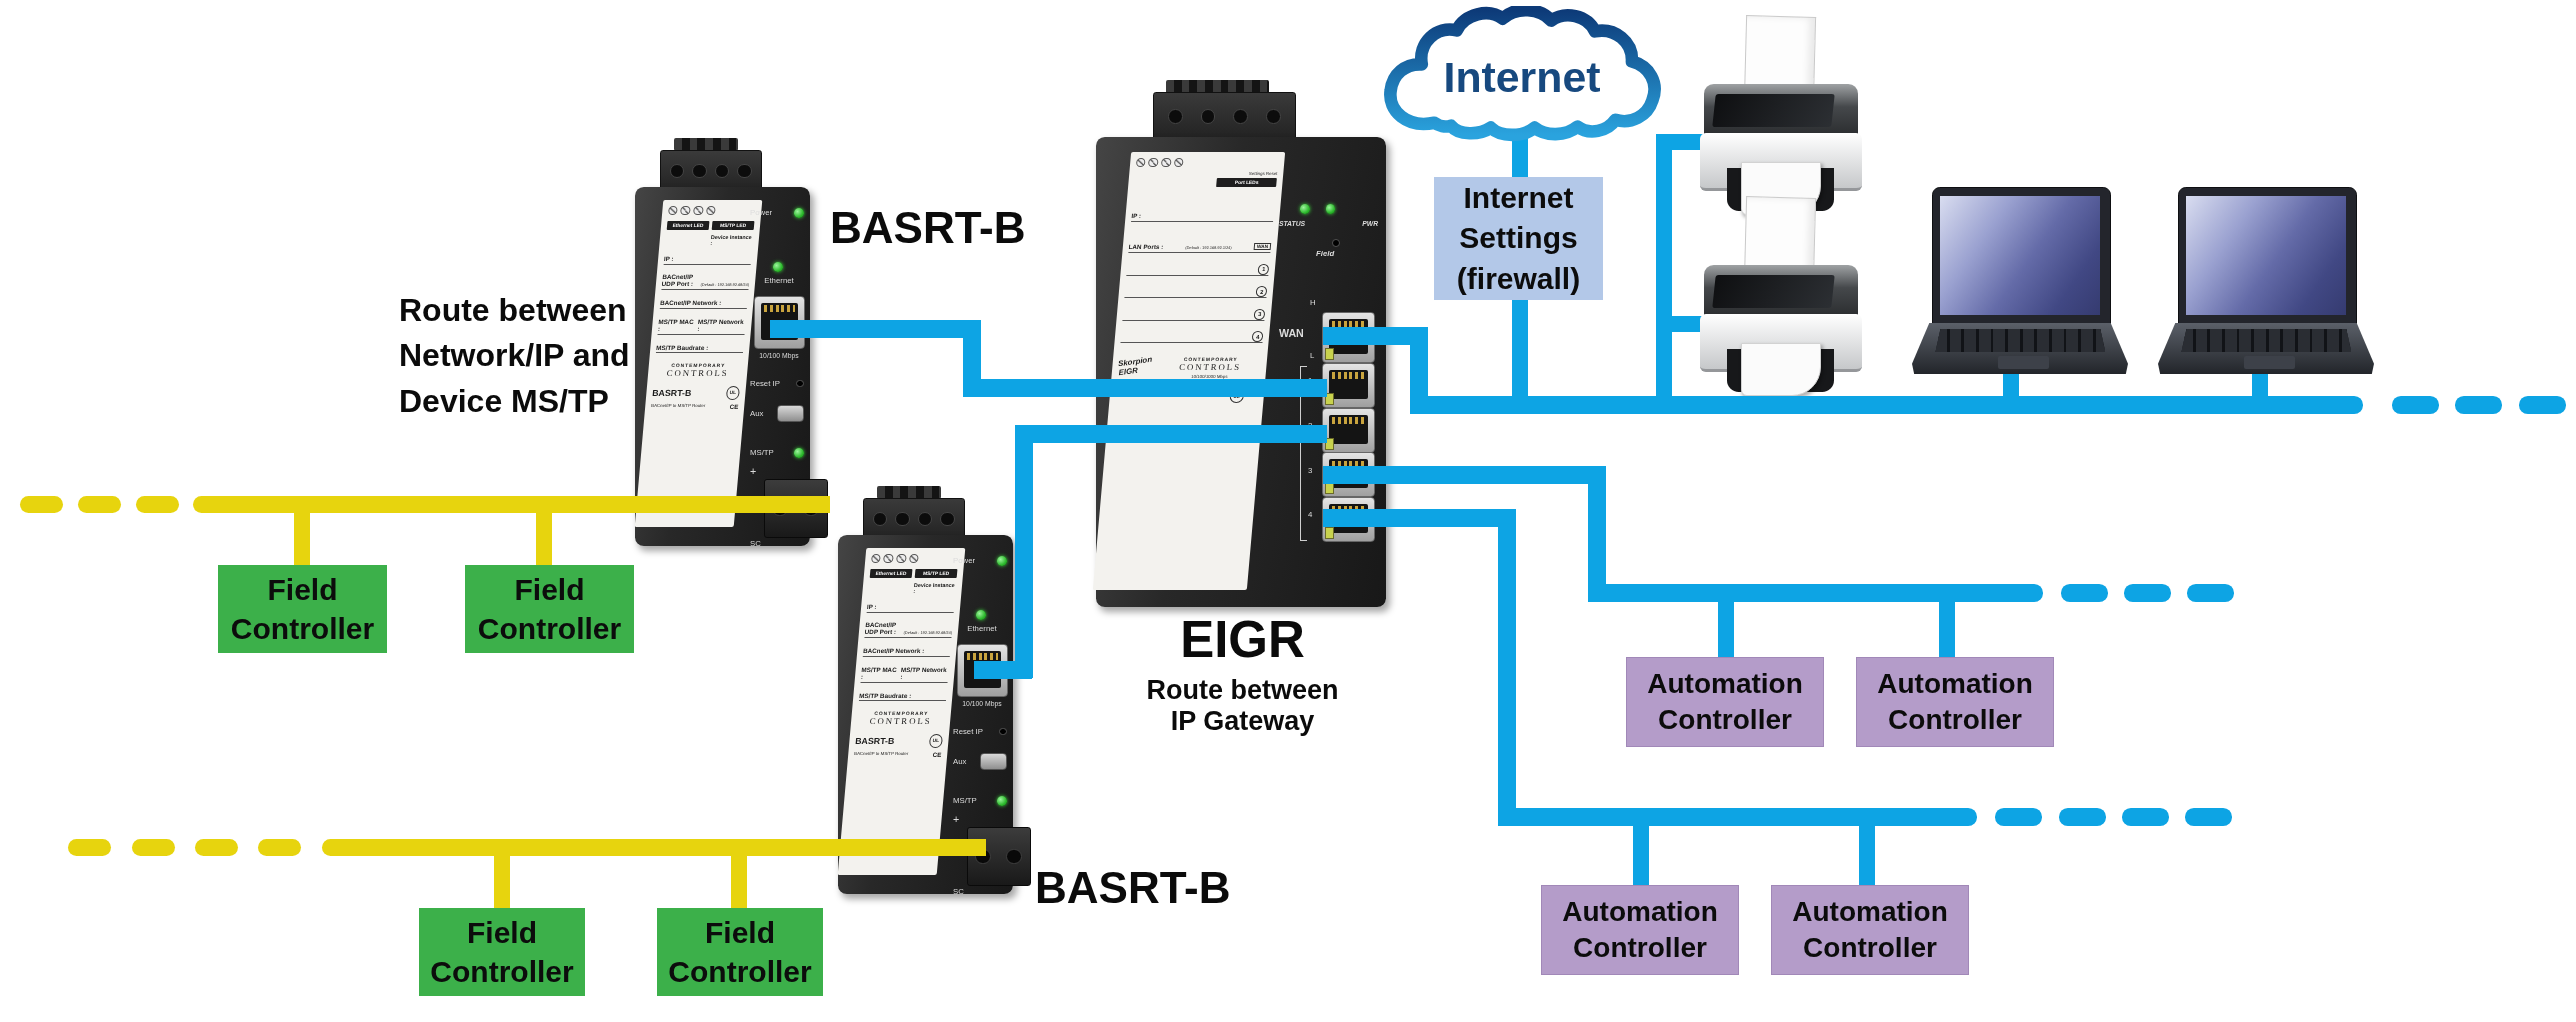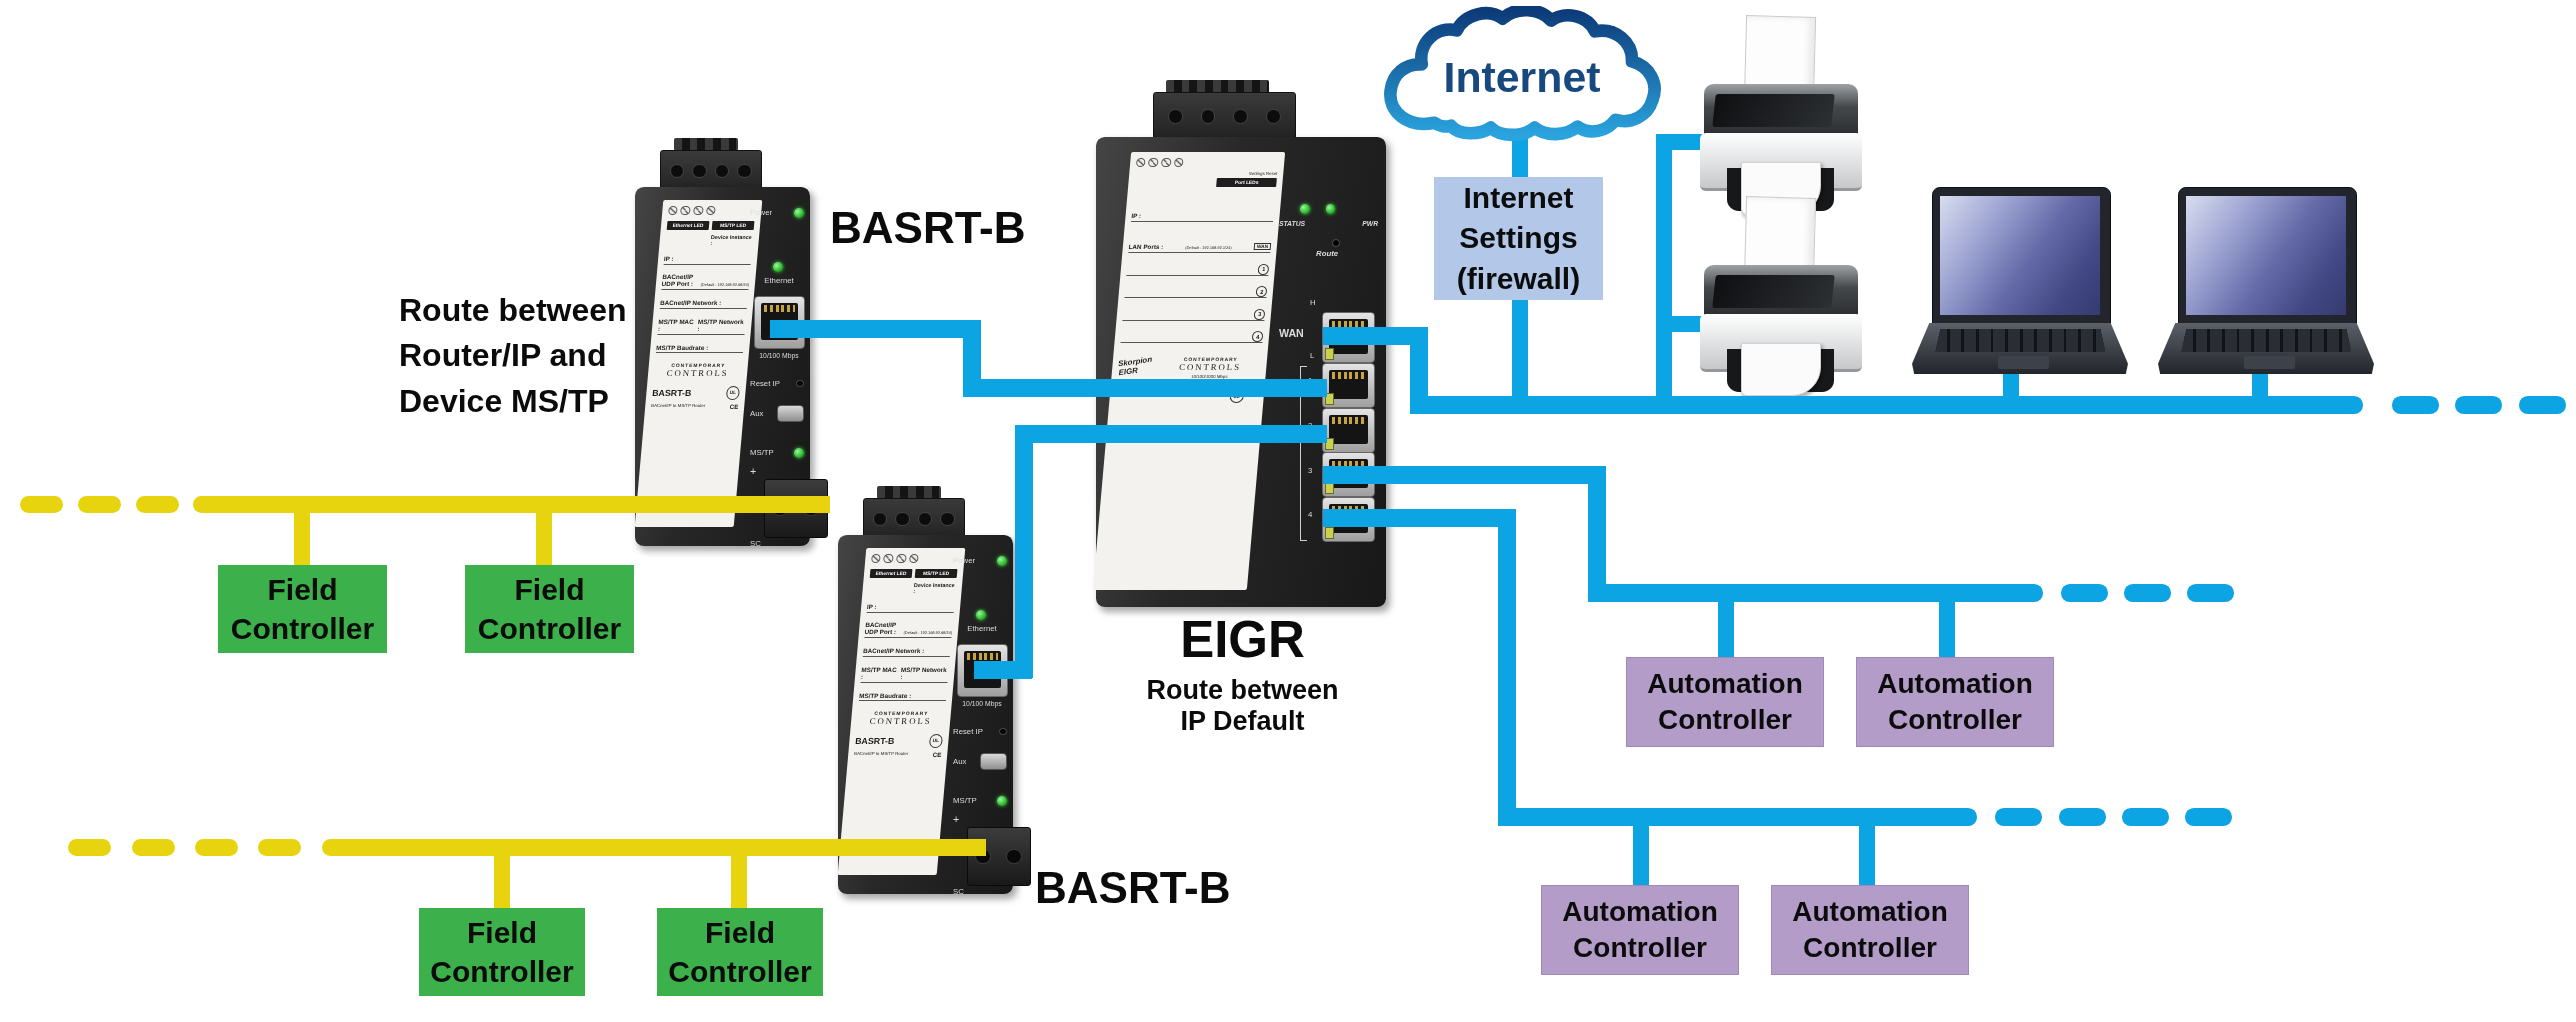--- a/index.html
+++ b/index.html
@@ -213,27 +213,27 @@
     <span style="width:166px">Automation Controller</span>
     </div>
   <div class="node ac" style="left:1771px;top:885px;width:196px;height:88px">
     <span style="width:166px">Automation Controller</span>
     </div>
 
   <div class="cap" style="left:830px;top:203px;font-size:44px">BASRT-B</div>
   <div class="cap" style="left:1035px;top:863px;font-size:44px">BASRT-B</div>
   <div class="cap" style="left:399px;top:288px;font-size:32px;line-height:1.42">
     <span>Route between</span>
-    <span>Router/IP and</span>
+    <span>Network/IP and</span>
     <span>Device MS/TP</span>
   </div>
   <div class="cap" style="left:1116px;top:610px;width:253px;text-align:center">
     <span style="font-size:51px">EIGR</span>
     <span style="font-size:27px;margin-top:5.8px">Route between</span>
-    <span style="font-size:27px">IP Default</span>
+    <span style="font-size:27px">IP Gateway</span>
   </div>
 
   <div class="dev" style="left:635px;top:136px;width:195px;height:419px">
     <div class="tpins" style="left:39px;top:1.9px;width:64px;height:13.6px"></div>
     <div class="tblock" style="left:25px;top:13.6px;width:90px;height:41px">
       <span class="tscrew"></span>
         <span class="tscrew"></span>
         <span class="tscrew"></span>
         <span class="tscrew"></span>
     </div>
@@ -453,21 +453,21 @@
     <div class="dfront" style="left:181px;top:64px;width:103px;height:458px">
       <div style="position:absolute;top:60px;left:23.4px;display:flex;gap:15.6px">
         <span class="led"></span>
         <span class="led"></span>
       </div>
       <div style="position:absolute;top:76px;left:1.9px;right:1.9px;display:flex;justify-content:space-between;font-size:6.8px;font-style:italic;font-weight:700">
         <span>STATUS</span>
         <span>PWR</span>
       </div>
       <div style="position:absolute;top:95px;left:55px" class="hole"></div>
-      <div style="position:absolute;top:105px;left:39px;font-size:7.8px;font-style:italic;font-weight:700">Route</div>
+      <div style="position:absolute;top:105px;left:39px;font-size:7.8px;font-style:italic;font-weight:700">Field</div>
       <div style="position:absolute;top:154px;left:33px;font-size:7.8px">H</div>
       <div style="position:absolute;top:183px;left:1.9px;font-size:10.7px;font-weight:700">WAN</div>
       <div style="position:absolute;top:207px;left:33px;font-size:7.8px">L</div>
       <div class="rj45" style="left:45px;top:168px;width:51px;height:49px">
           <i></i>
           <span class="pled" style="left:1.9px;bottom:1.9px"></span>
         </div>
       <div class="bracket" style="left:23.4px;top:222px;height:173px"></div>
       <div style="position:absolute;top:288px;left:0;font-size:9.7px;font-weight:700">LAN</div>
       <div style="position:absolute;top:232px;left:31px;font-size:7.8px">1</div>

